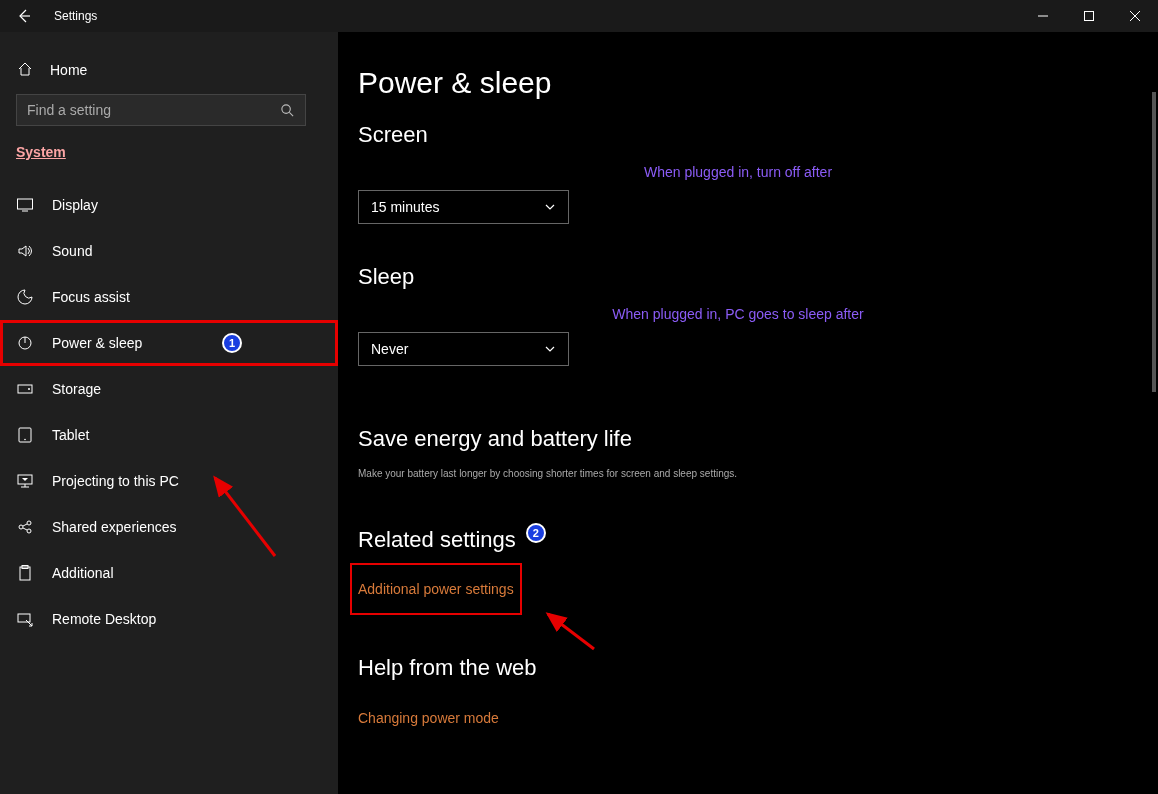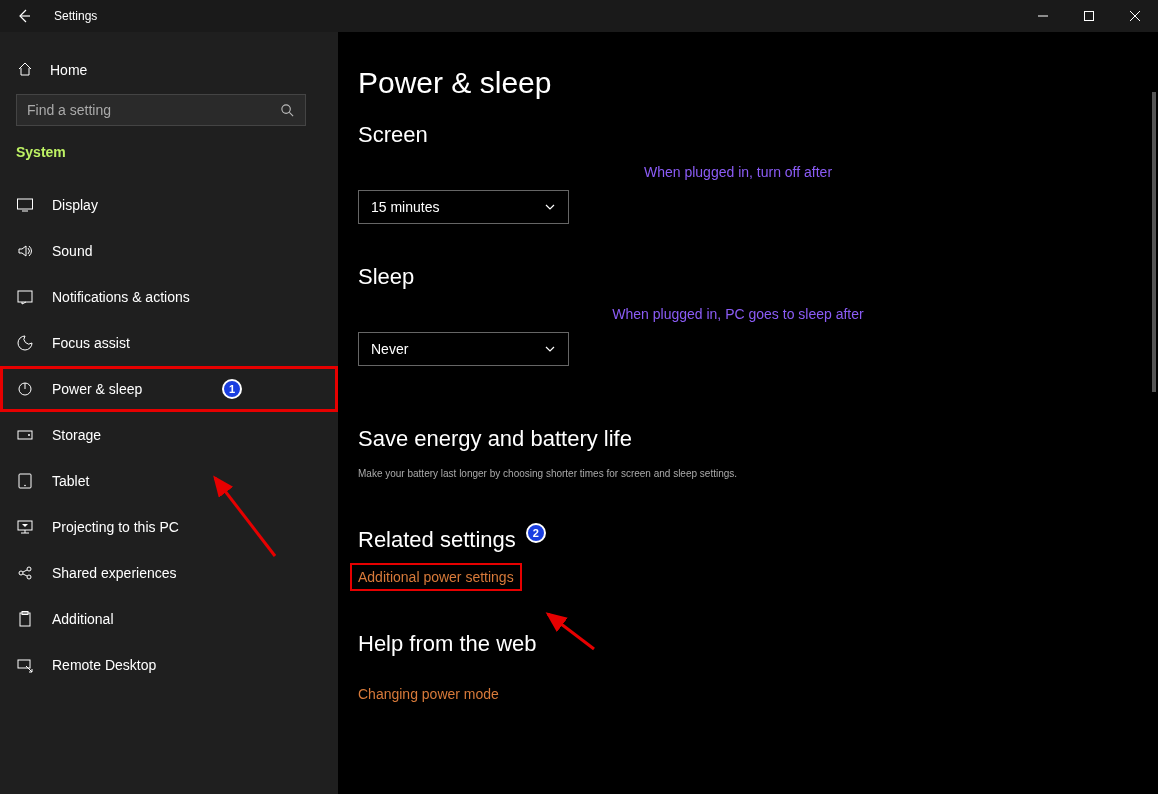--- a/index.html
+++ b/index.html
@@ -125,22 +125,23 @@
     .search-input::placeholder {
       color: #aaa;
     }
     .search-icon-wrap {
       color: #bbb;
     }
     .category {
       padding: 0 32px 8px 16px;
       font-size: 14px;
       font-weight: 600;
-      color: #bef264;
+      color: #fca5a5;
       margin-bottom: 14px;
+      text-decoration: underline;
     }
     .nav-list {
       list-style: none;
     }
     .nav-item {
       display: flex;
       align-items: center;
       height: 46px;
       padding: 0 16px;
       gap: 18px;
@@ -217,21 +218,21 @@
       display: inline-block;
     }
     .link-text {
       font-size: 14px;
       color: #d87a3a;
       cursor: pointer;
       display: inline-block;
     }
     .link-box {
       outline: 2px solid #e60000;
-      padding: 4px 6px;
+      padding: 16px 6px;
       margin-left: -6px;
     }
     .help-section {
       margin-top: 42px;
     }
     .callout-badge {
       position: absolute;
       width: 20px;
       height: 20px;
       border-radius: 50%;
@@ -328,29 +329,20 @@
           <span class="nav-icon">
               <svg width="18" height="18" viewBox="0 0 18 18">
                 <path d="M3 7 H6 L10 4 V14 L6 11 H3 Z M12 6 Q15 9 12 12 M13 4 Q18 9 13 14" stroke="#fff" fill="none"></path>
               </svg>
             </span>
           <span>Sound</span>
         </li>
         <li class="nav-item">
           <span class="nav-icon">
               <svg width="18" height="18" viewBox="0 0 18 18">
-                <rect x="2" y="3" width="14" height="11" stroke="#fff" fill="none"></rect>
-                <path d="M6 14 L6 16 L10 14" stroke="#fff" fill="none"></path>
-              </svg>
-            </span>
-          <span>Notifications &amp; actions</span>
-        </li>
-        <li class="nav-item">
-          <span class="nav-icon">
-              <svg width="18" height="18" viewBox="0 0 18 18">
                 <path d="M9 2 A7 7 0 1 0 16 9 A5 5 0 0 1 9 2" stroke="#fff" fill="none"></path>
               </svg>
             </span>
           <span>Focus assist</span>
         </li>
         <li class="nav-item highlighted">
           <span class="nav-icon">
               <svg width="18" height="18" viewBox="0 0 18 18">
                 <circle cx="9" cy="9" r="6" stroke="#fff" fill="none"></circle>
                 <path d="M9 3 V9" stroke="#fff"></path>

